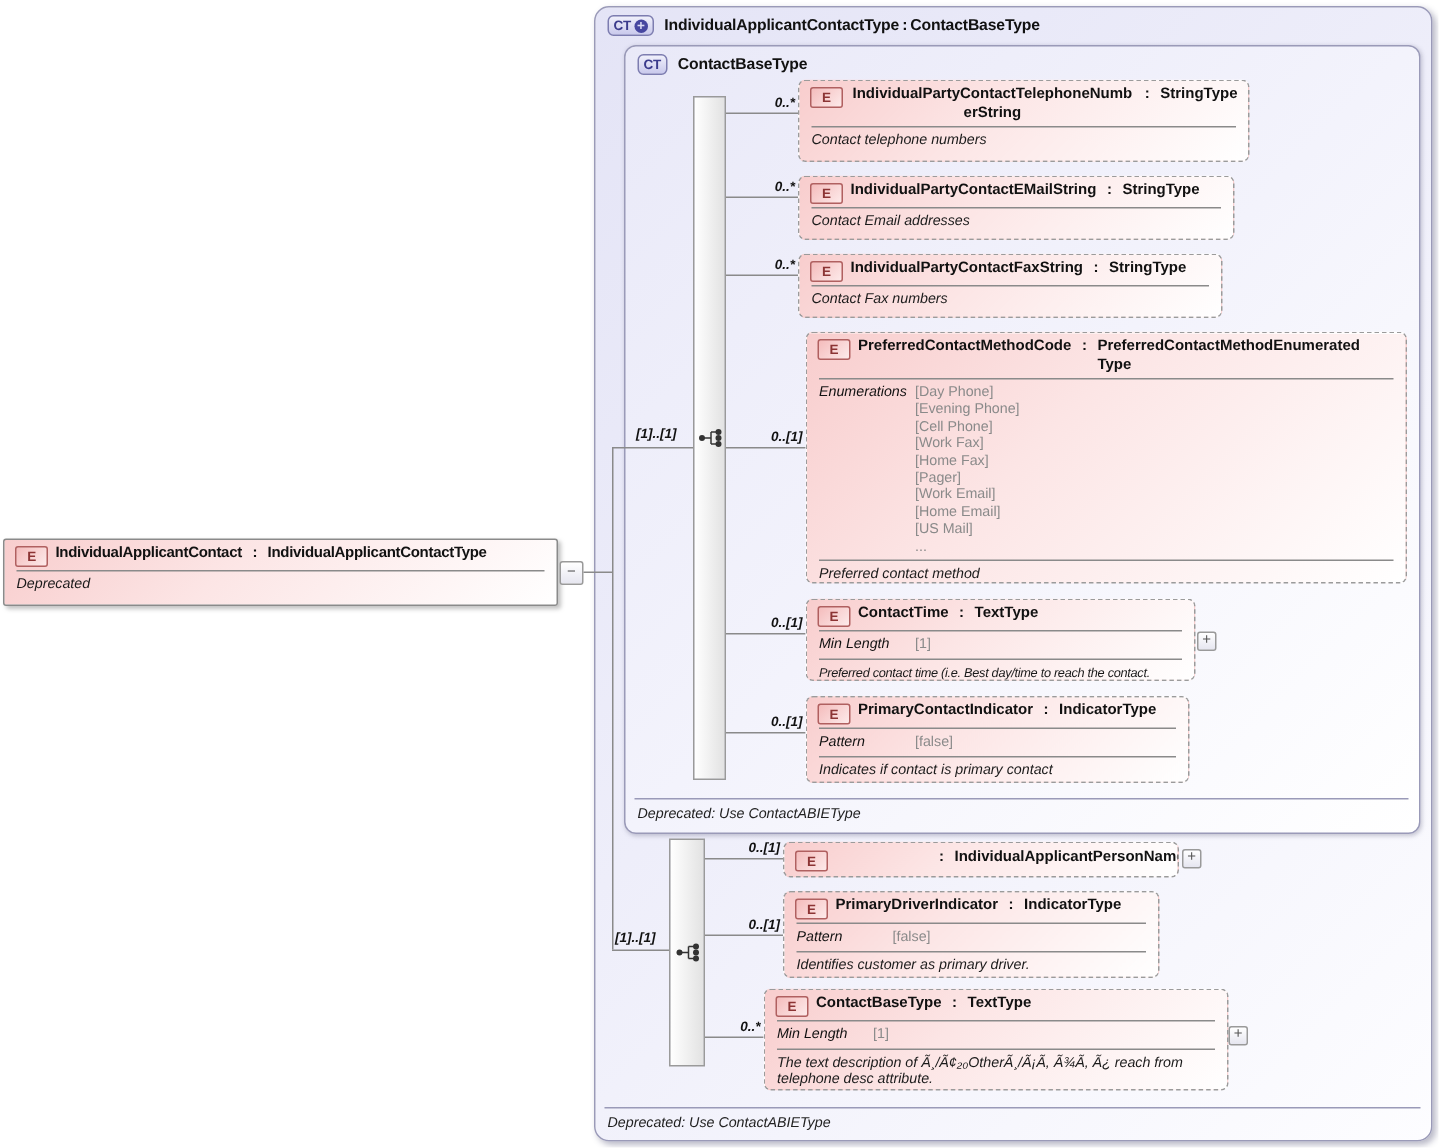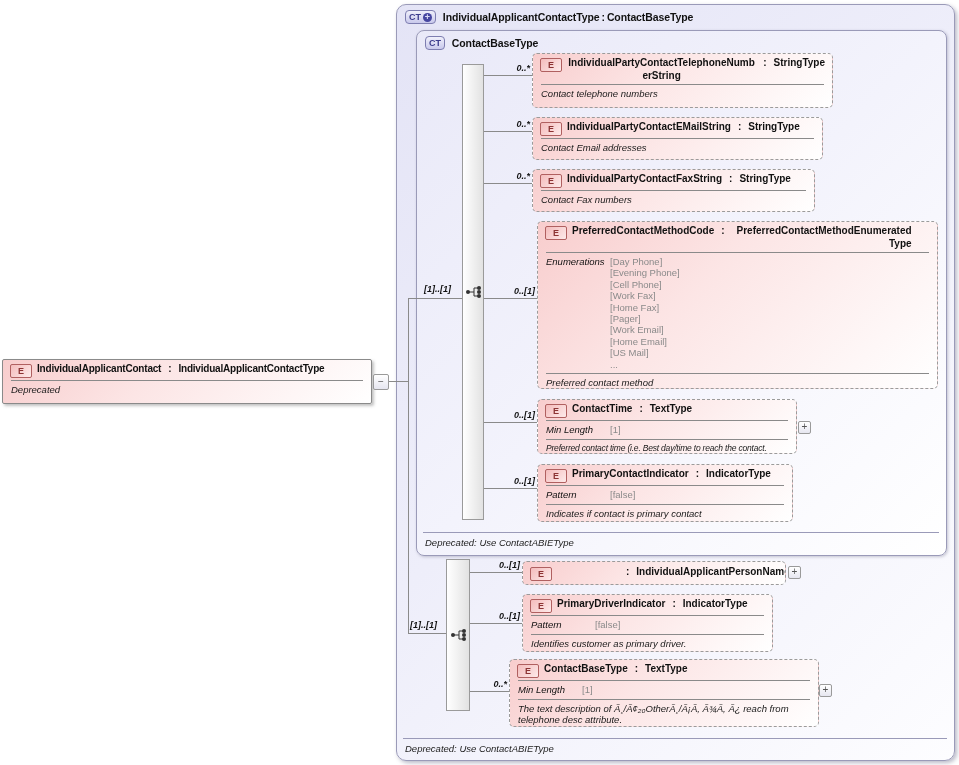--- a/index.html
+++ b/index.html
@@ -197,21 +197,21 @@
   </div>
   <div class="sep-line"></div>
   <div class="el-annotation">Contact Fax numbers</div>
 </div>
 
 <div class="abs el-box" style="left:537px;top:221px;width:401px;height:168px;">
   <div class="el-title">
     <span class="e-icon">E</span>
     <span class="el-name">PreferredContactMethodCode</span>
     <span class="el-colon">:</span>
-    <span class="el-type wrap" style="max-width:180px;text-align:right;">PreferredContactMethodEnumeratedType</span>
+    <span class="el-type wrap" style="max-width:180px;">PreferredContactMethodEnumeratedType</span>
   </div>
   <div class="sep-line"></div>
   <div class="facet-row" style="align-items:flex-start;">
     <span class="facet-label">Enumerations</span>
     <div class="enum-values">
       <div>[Day Phone]</div>
       <div>[Evening Phone]</div>
       <div>[Cell Phone]</div>
       <div>[Work Fax]</div>
       <div>[Home Fax]</div>

